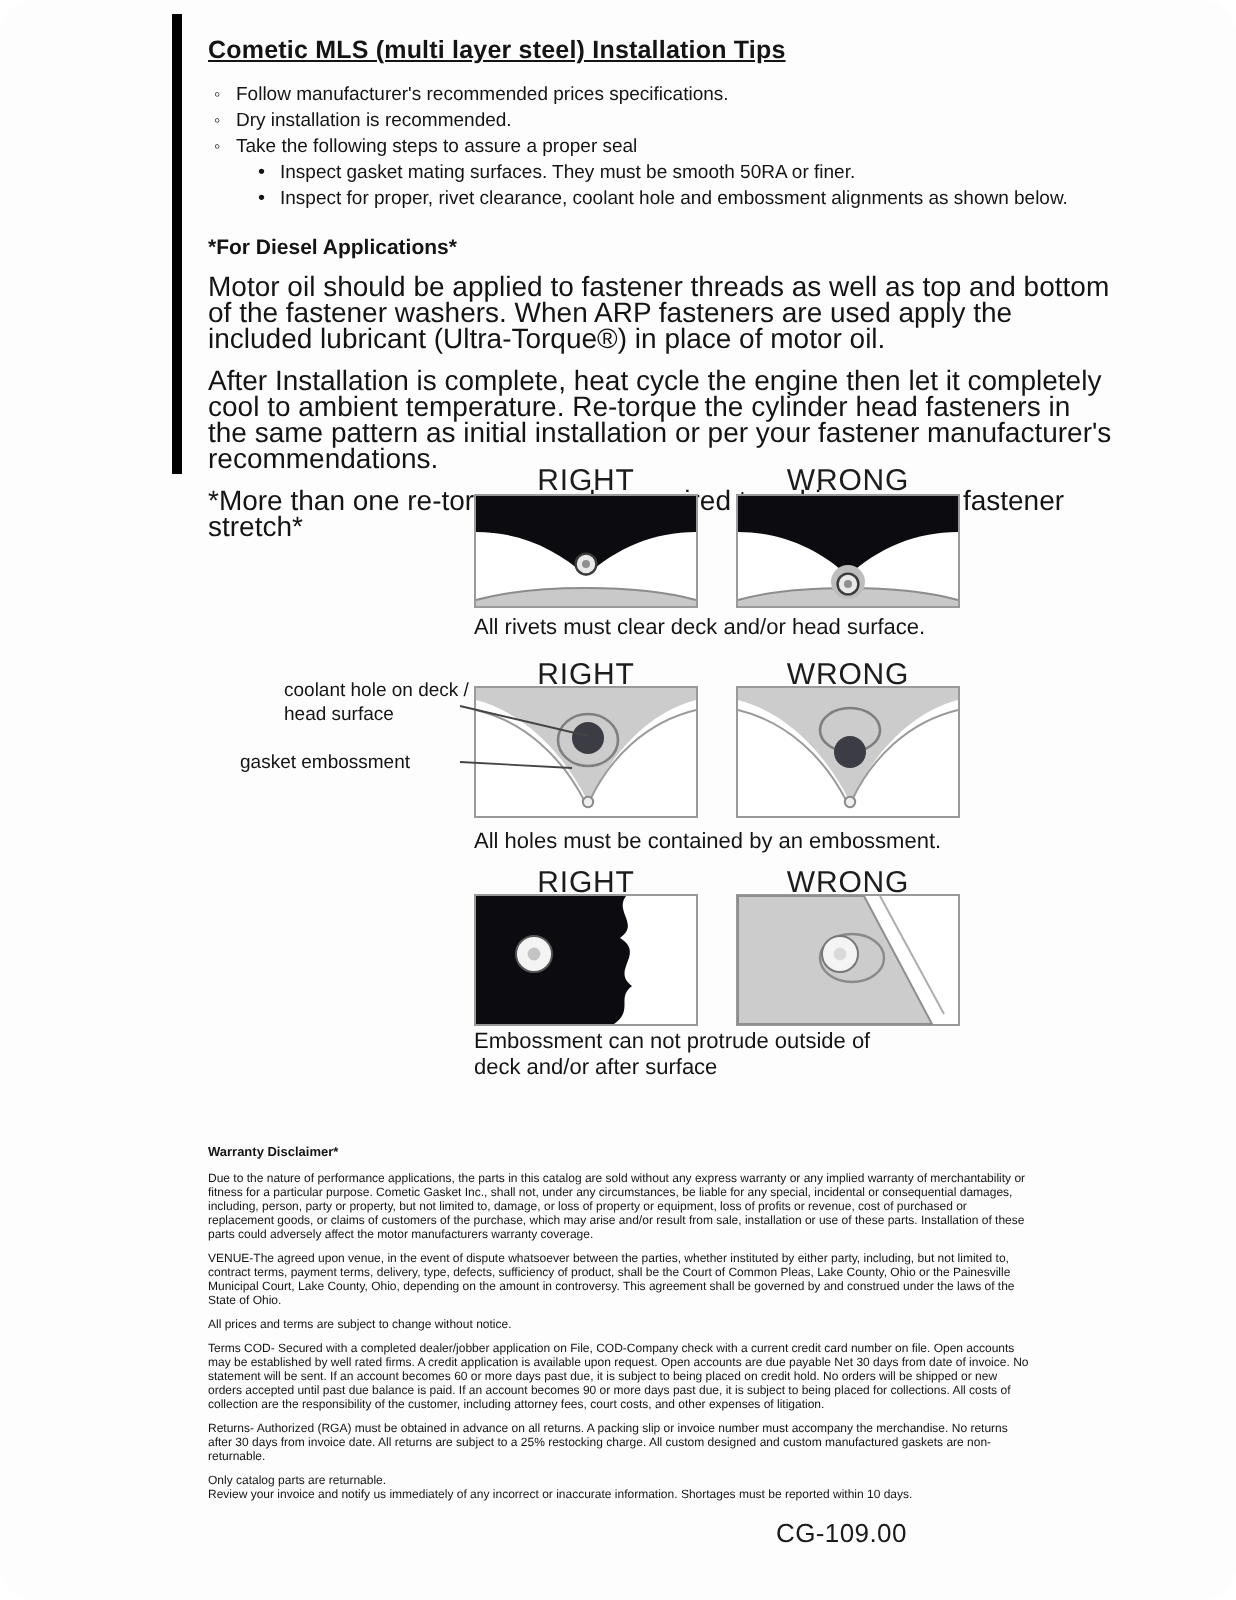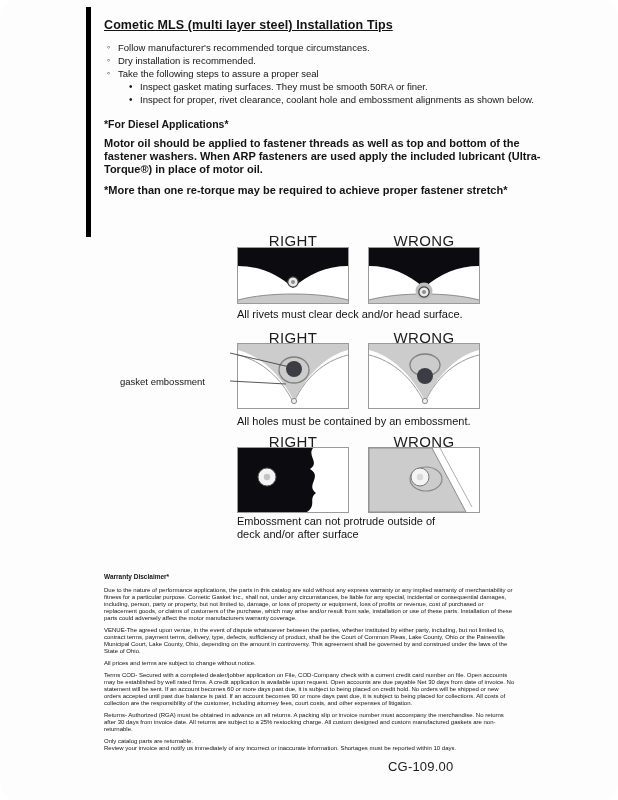--- a/index.html
+++ b/index.html
@@ -44,25 +44,24 @@
     font-size: 9px;
   }
   .sub-bullet { padding-left: 36px; }
   .sub-bullet .marker { left: 25px; font-size: 10px; }
   .diesel-heading {
     font-size: 10.5px;
     font-weight: bold;
     margin: 12px 0 7px 0;
   }
   .para {
-    font-size: 11px;
+    font-size: 14px;
     line-height: 13px;
     margin: 2px 0 8px 0;
     width: 452px;
-    font-weight: bold;
   }
   .note { margin-top: 4px; }
 
   .fig-header {
     position: absolute;
     width: 112px;
     text-align: center;
     font-size: 15px;
     color: #1c1c1c;
     letter-spacing: 0.4px;
@@ -130,41 +129,42 @@
 
 <div class="page">
 
   <div class="left-bar"></div>
 
   <div class="content">
     <h1 class="doc-title">Cometic MLS (multi layer steel) Installation Tips</h1>
 
     <div class="bullet">
       <span class="marker">◦</span>
-      <span>Follow manufacturer's recommended torque circumstances.</span>
+      <span>Follow manufacturer's recommended prices specifications.</span>
     </div>
     <div class="bullet">
       <span class="marker">◦</span>
       <span>Dry installation is recommended.</span>
     </div>
     <div class="bullet">
       <span class="marker">◦</span>
       <span>Take the following steps to assure a proper seal</span>
     </div>
     <div class="bullet sub-bullet">
       <span class="marker">•</span>
       <span>Inspect gasket mating surfaces.  They must be smooth 50RA or finer.</span>
     </div>
     <div class="bullet sub-bullet">
       <span class="marker">•</span>
       <span>Inspect for proper, rivet clearance, coolant hole and embossment alignments as shown below.</span>
     </div>
 
     <h2 class="diesel-heading">*For Diesel Applications*</h2>
     <p class="para">Motor oil should be applied to fastener threads as well as top and bottom of the fastener washers. When ARP fasteners are used apply the included lubricant (Ultra-Torque®) in place of motor oil.</p>
+    <p class="para">After Installation is complete, heat cycle the engine then let it completely cool to ambient temperature. Re-torque the cylinder head fasteners in the same pattern as initial installation or per your fastener manufacturer's recommendations.</p>
     <p class="para note">*More than one re-torque may be required to achieve proper fastener stretch*</p>
   </div>
 
   <div class="fig-header col-l h-r1">RIGHT</div>
   <div class="fig-header col-r h-r1">WRONG</div>
 
   <div class="figure col-l f-r1">
     <svg viewBox="0 0 112 57" preserveAspectRatio="none">
       <rect x="0.5" y="0.5" width="111" height="56" fill="#ffffff" stroke="#9a9a9a"></rect>
       <path d="M1,1 H111 V19 C90,19 71,27 56,41 C41,27 22,19 1,19 Z" fill="#0c0c10"></path>
@@ -183,20 +183,21 @@
       <circle cx="56" cy="44" r="8.5" fill="#bdbdbd"></circle>
       <circle cx="56" cy="45" r="5.2" fill="#e9e9e9" stroke="#3a3a3a" stroke-width="1.2"></circle>
       <circle cx="56" cy="45" r="2" fill="#8f8f8f"></circle>
     </svg>
   </div>
   <div class="fig-caption cap-r1">All rivets must clear deck and/or head surface.</div>
 
   <div class="fig-header col-l h-r2">RIGHT</div>
   <div class="fig-header col-r h-r2">WRONG</div>
 
+  <div class="fig-label lbl-coolant">coolant hole on deck / head surface</div>
   <div class="fig-label lbl-emboss">gasket embossment</div>
   <svg class="connector" viewBox="0 0 76 46">
     <line x1="2" y1="8" x2="66" y2="23" stroke="#444" stroke-width="0.9"></line>
     <line x1="2" y1="36" x2="58" y2="39" stroke="#444" stroke-width="0.9"></line>
   </svg>
 
   <div class="figure col-l f-r2">
     <svg viewBox="0 0 112 66" preserveAspectRatio="none">
       <rect x="0.5" y="0.5" width="111" height="65" fill="#ffffff" stroke="#9a9a9a"></rect>
       <path d="M1,1 H111 V7 C88,13 70,32 57,58 C44,32 24,13 1,7 Z" fill="#cccccc"></path>

